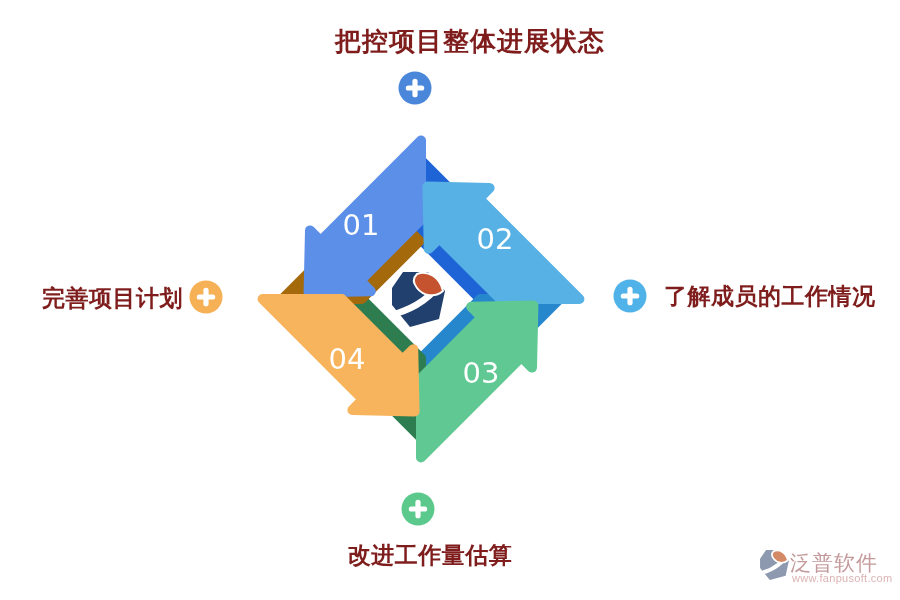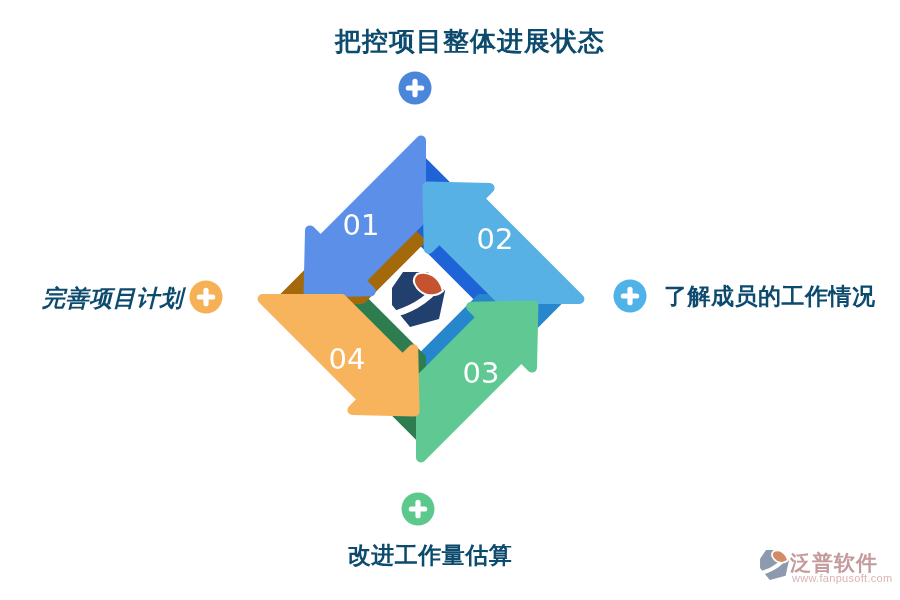--- a/index.html
+++ b/index.html
@@ -2,31 +2,31 @@
 <html><head>
 <meta charset="utf-8">
 <style>
   html,body{margin:0;padding:0;background:#ffffff;}
   .stage{position:relative;width:900px;height:600px;background:#ffffff;overflow:hidden;
          font-family:"Liberation Sans","DejaVu Sans",sans-serif;}
   .stage svg{display:block;}
   #ring-svg{position:absolute;left:0;top:0;}
   .band{stroke-width:10;stroke-linejoin:round;}
   .step-num{font-family:"DejaVu Sans","Liberation Sans",sans-serif;font-size:29px;fill:#ffffff;}
-  .outer-label{position:absolute;color:#0c4a6e;font-weight:700;white-space:nowrap;}
+  .outer-label{position:absolute;color:#7f1d1d;font-weight:700;white-space:nowrap;}
   .lbl-top{left:470px;top:41px;transform:translate(-50%,-50%);font-size:26px;letter-spacing:1px;}
   .lbl-right{left:664px;top:296px;transform:translateY(-50%);font-size:23px;letter-spacing:0.5px;}
-  .lbl-left{left:183px;top:298px;transform:translate(-100%,-50%);font-size:23px;letter-spacing:0.5px;font-style:italic;}
+  .lbl-left{left:183px;top:298px;transform:translate(-100%,-50%);font-size:23px;letter-spacing:0.5px;}
   .lbl-bottom{left:430px;top:555px;transform:translate(-50%,-50%);font-size:23px;letter-spacing:0.5px;}
   .plus-badge{position:absolute;width:36px;height:36px;}
   .plus-top{left:397px;top:70px;}
   .plus-right{left:612px;top:278px;}
   .plus-left{left:188px;top:279px;}
   .plus-bottom{left:400px;top:491px;}
-  .wm-brand{position:absolute;left:790px;top:549px;font-size:21px;font-weight:700;
+  .wm-brand{position:absolute;left:790px;top:549px;font-size:21px;font-weight:400;
             letter-spacing:1px;color:#c49a9c;white-space:nowrap;}
   .wm-url{position:absolute;left:792px;top:572px;font-size:11px;letter-spacing:0.3px;
           color:#dab3b3;white-space:nowrap;}
   .wm-glyph{position:absolute;left:0;top:0;}
 </style>
 </head>
 <body>
 
 <div class="stage">
 

